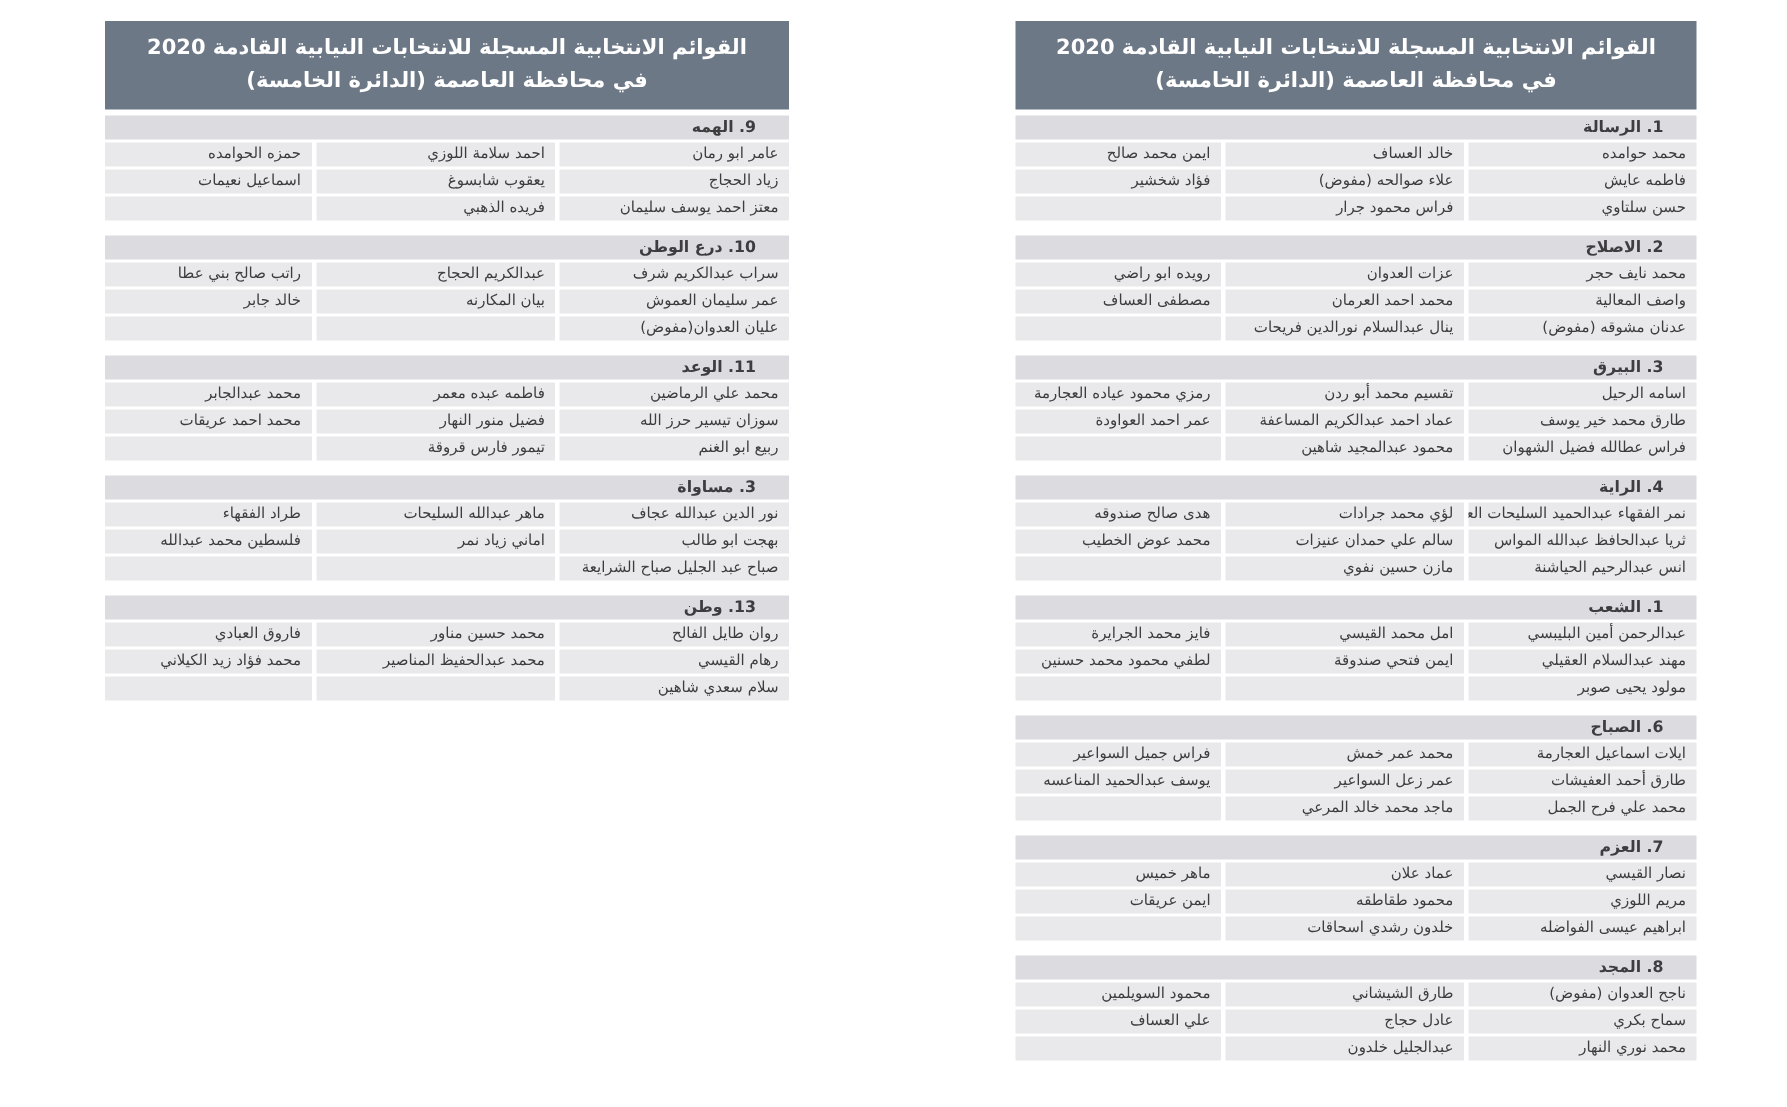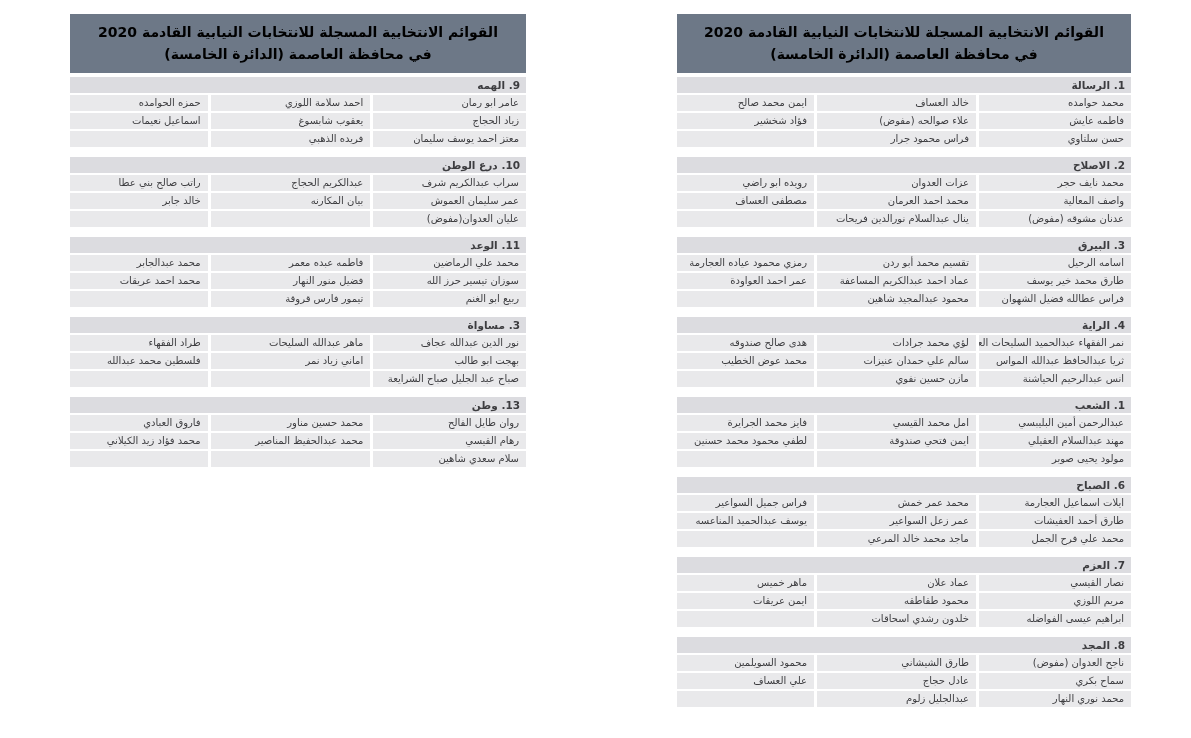--- a/index.html
+++ b/index.html
@@ -12,39 +12,39 @@
   }
   .panel{
     position:absolute;
     top:14px;
   }
   .panel.pos-right{ left:677px; width:454px; }
   .panel.pos-left { left:70px;  width:456px; }
 
   .panel-title{
     background:#6d7887;
-    color:#000000;
+    color:#ffffff;
     text-align:center;
     font-weight:bold;
     font-size:14px;
     padding:7px 4px 8px 4px;
     margin-bottom:4px;
   }
   .panel-title .line{ display:block; line-height:22px; }
 
   .list-block{ margin-bottom:10px; }
 
   .list-header{
     background:#dcdce0;
     color:#3d3d40;
     font-size:10.5px;
     font-weight:bold;
     height:16px;
     line-height:16px;
-    padding-right:6px;
+    padding-right:22px;
     margin-bottom:2px;
     white-space:nowrap;
     overflow:hidden;
   }
 
   .row{
     display:flex;
     gap:3px;
     margin-bottom:2px;
   }
@@ -236,21 +236,21 @@
   </div>
 
   <div class="row">
     <div class="cell c0">سماح بكري</div>
     <div class="cell c1">عادل حجاج</div>
     <div class="cell c2">علي العساف</div>
   </div>
 
   <div class="row">
     <div class="cell c0">محمد نوري النهار</div>
-    <div class="cell c1">عبدالجليل زلوم</div>
+    <div class="cell c1">عبدالجليل خلدون</div>
     <div class="cell c2"></div>
   </div>
 </div>
 </section>
 <section class="panel pos-left">
   <header class="panel-title">
     <span class="line">القوائم الانتخابية المسجلة للانتخابات النيابية القادمة 2020</span>
     <span class="line">في محافظة العاصمة (الدائرة الخامسة)</span>
   </header>
 

